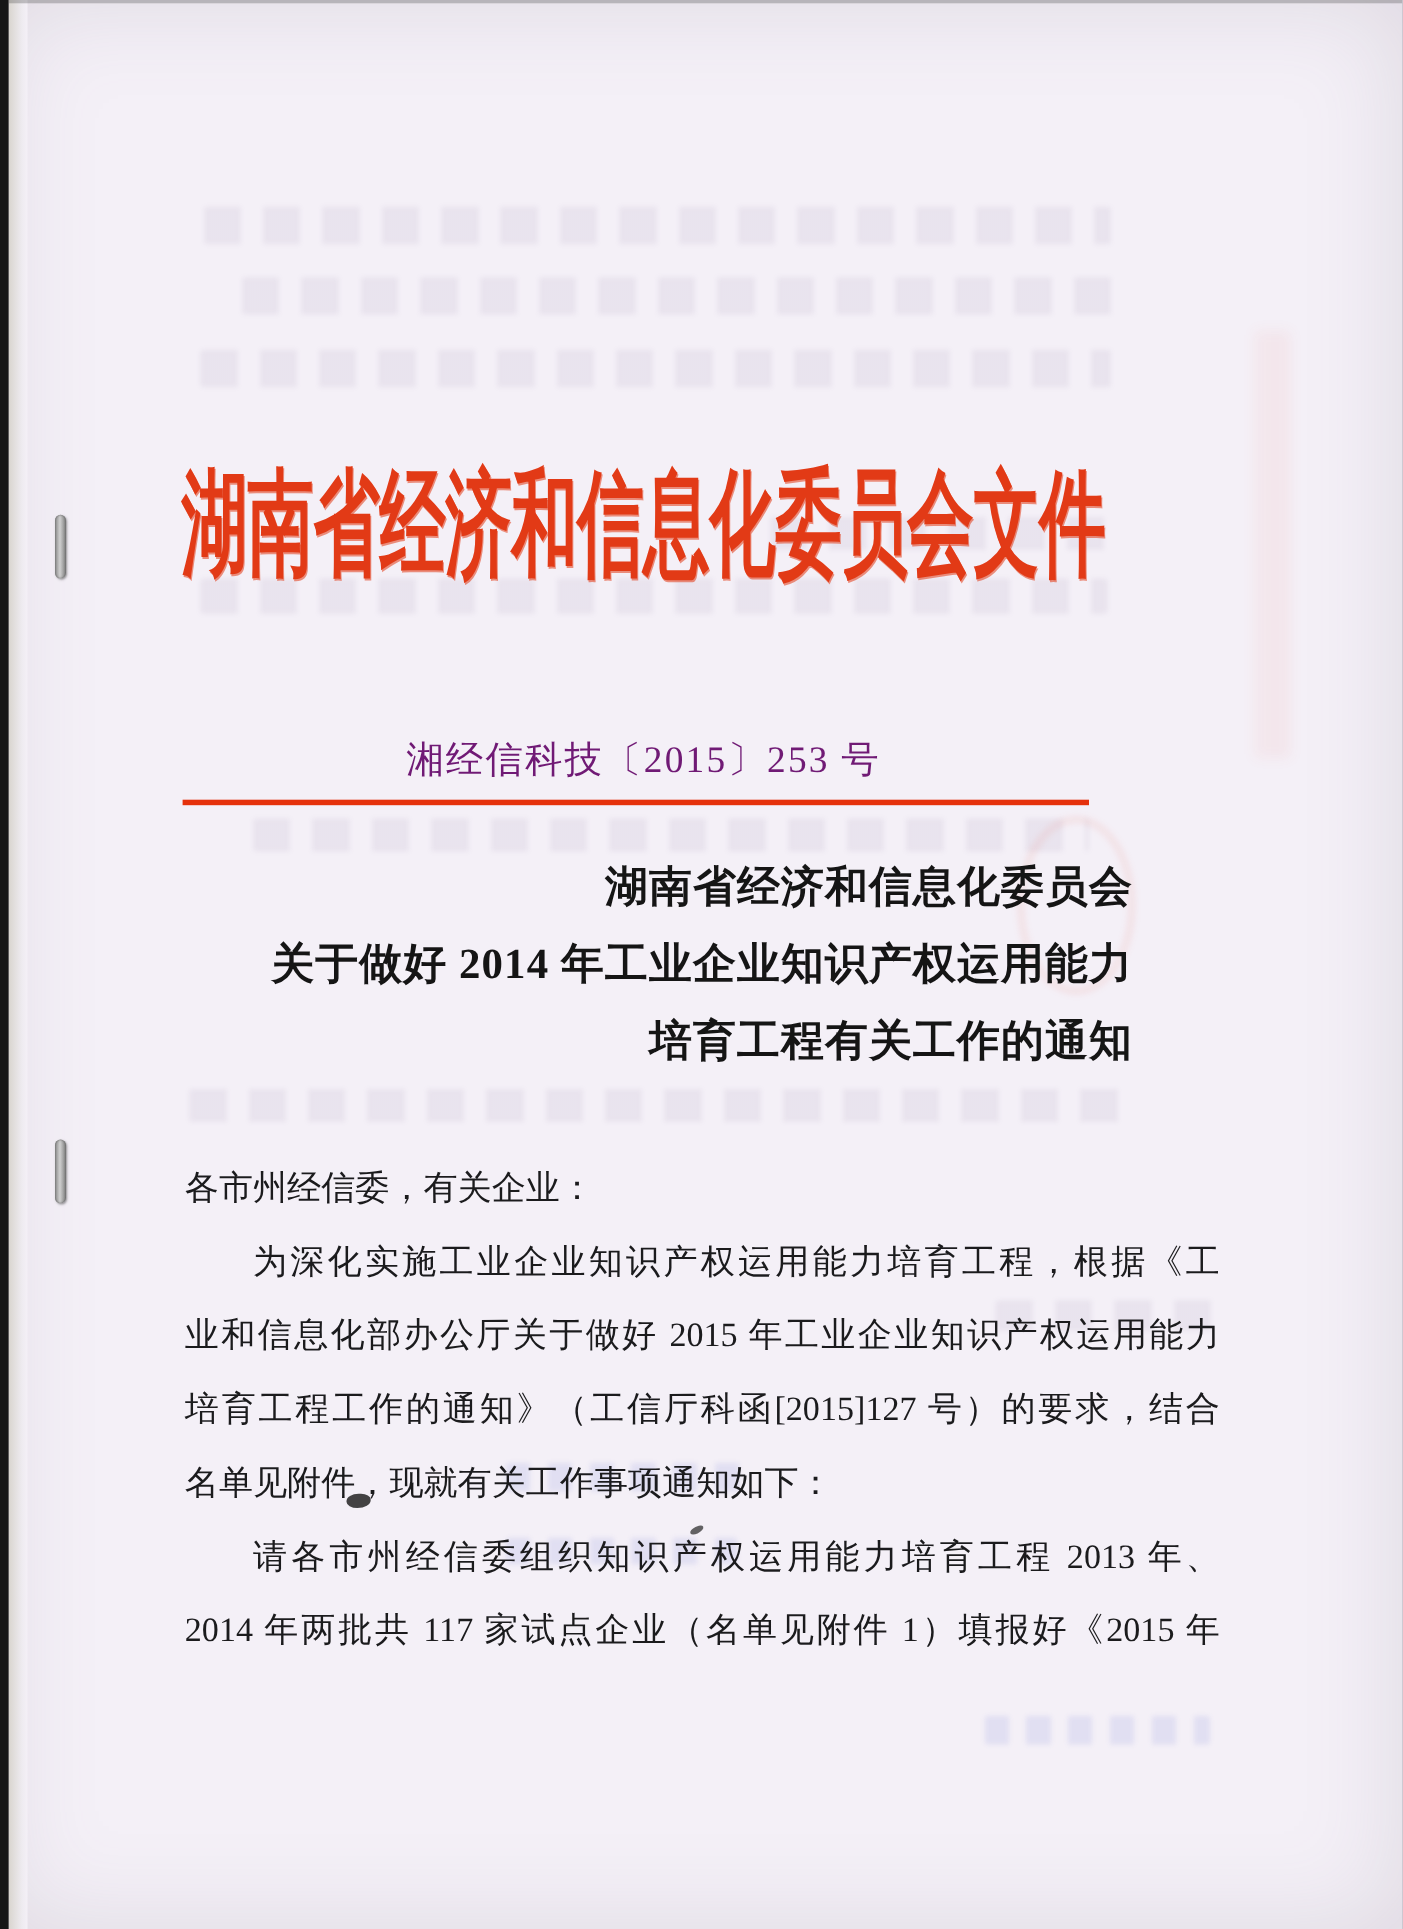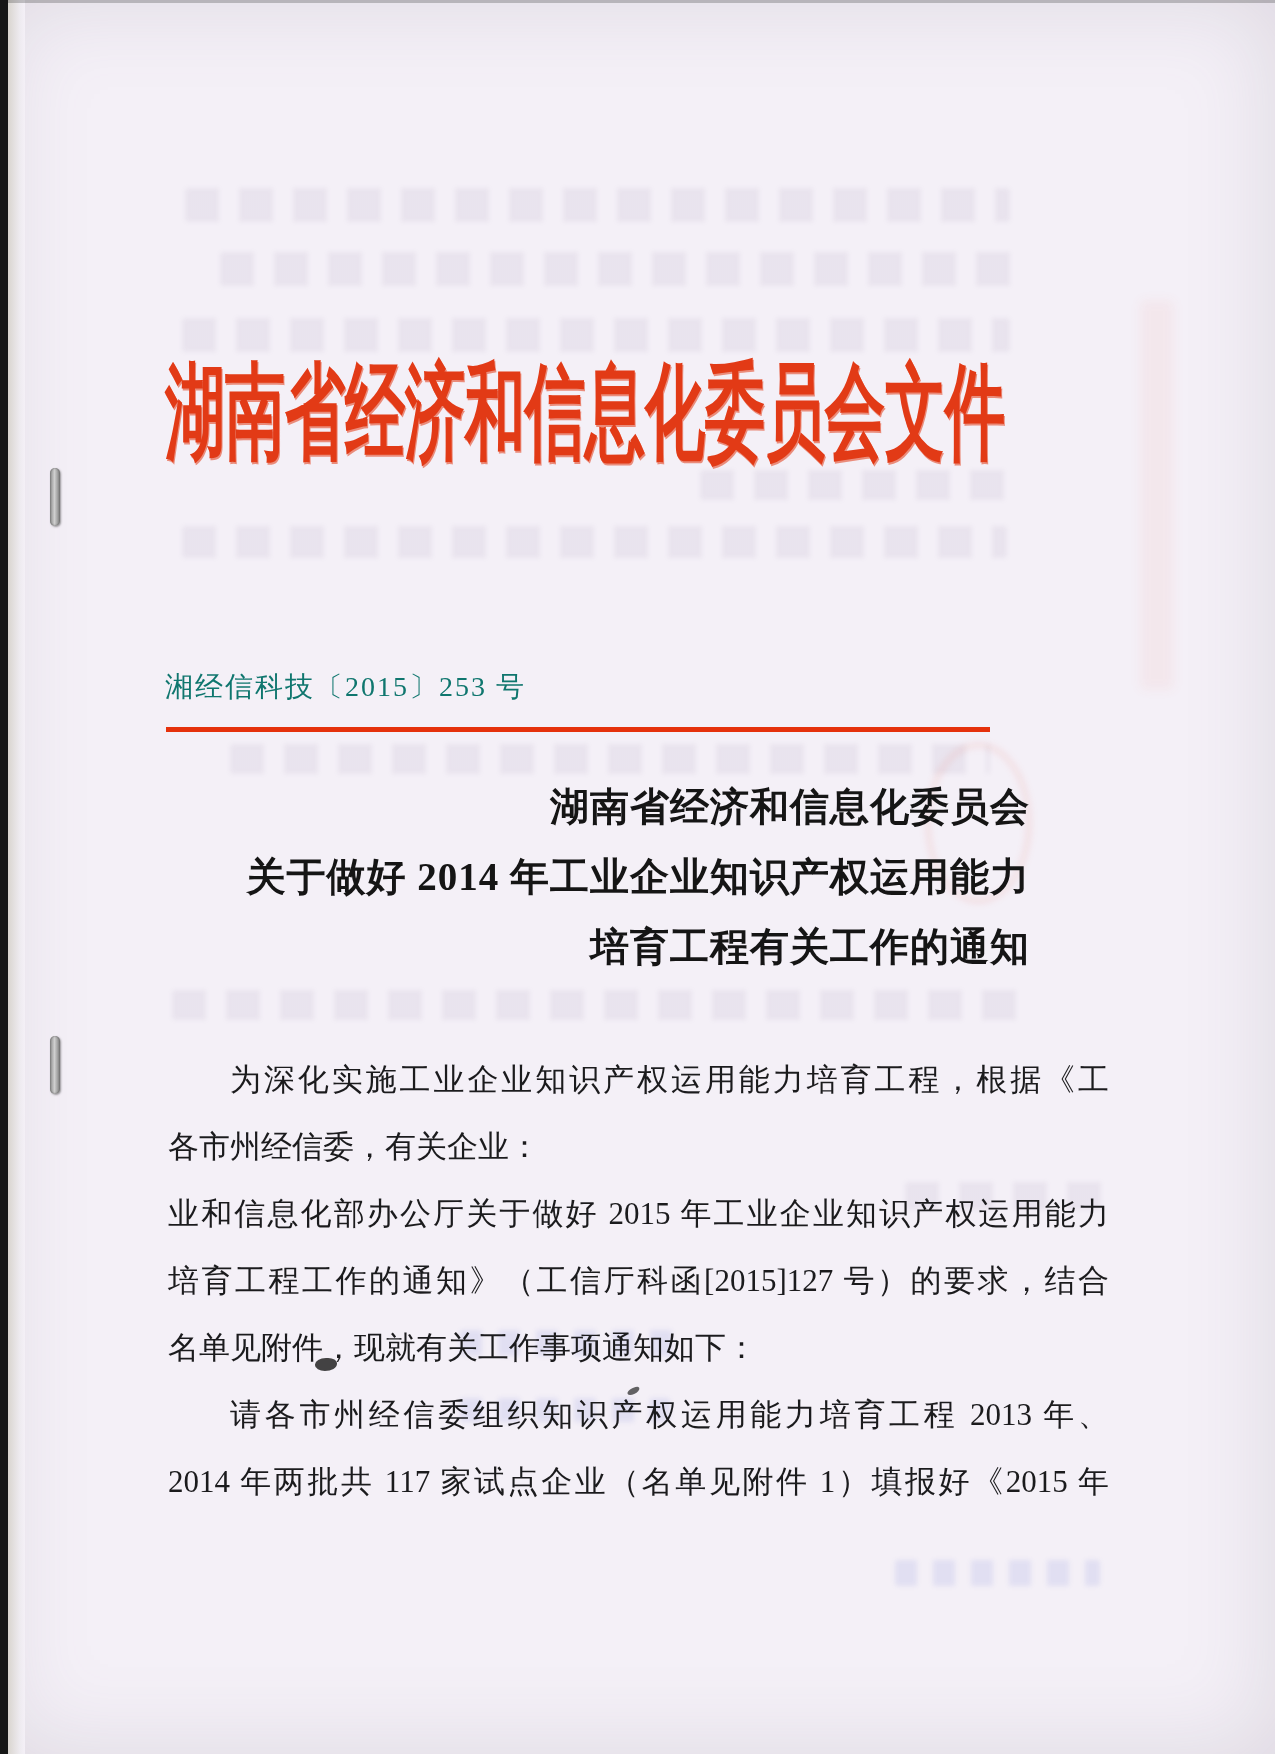--- a/index.html
+++ b/index.html
@@ -22,29 +22,29 @@
   .staple.s1{top:468px;} .staple.s2{top:1036px;}
   
   .bleed{position:absolute;filter:blur(2.5px);opacity:.55;border-radius:3px;
     background:repeating-linear-gradient(90deg,rgba(125,105,150,.17) 0 34px,rgba(125,105,150,0) 34px 54px);}
   .bleed.blue{background:repeating-linear-gradient(90deg,rgba(70,85,200,.20) 0 22px,rgba(70,85,200,0) 22px 38px);}
   .bleed.red{background:rgba(235,80,60,.10);filter:blur(6px);}
   .bleed-arc{position:absolute;border:6px solid rgba(235,90,70,.10);border-radius:50%;
     filter:blur(3px);}
   .smudge{position:absolute;background:#232323;border-radius:50% 40% 55% 45%;}
   
-  .red-header{position:absolute;left:145px;top:382px;width:880px;height:112px;
-    display:flex;align-items:flex-start;justify-content:center;margin:0;}
+  .red-header{position:absolute;left:145px;top:421px;width:880px;height:112px;
+    display:flex;align-items:center;justify-content:center;margin:0;}
   .red-header span{display:inline-block;font-family:"Liberation Sans","DejaVu Sans",sans-serif;
     font-weight:bold;font-size:60px;line-height:62px;letter-spacing:0px;color:#e23a16;
     transform:scaleY(1.75);white-space:nowrap;
     text-shadow:1px 1px 0 rgba(226,58,22,.55);}
   
-  .doc-number{position:absolute;left:165px;top:668px;width:840px;text-align:left;
-    font-size:28px;letter-spacing:2px;color:#0f766e;}
+  .doc-number{position:absolute;left:165px;top:668px;width:840px;text-align:center;
+    font-size:34px;letter-spacing:2px;color:#701a75;}
   
   .red-rule{position:absolute;left:166px;top:727px;width:824px;height:5px;background:#e5310c;}
   
   .title-block{position:absolute;left:140px;top:772px;width:890px;text-align:right;
     font-weight:bold;font-size:39px;line-height:70px;color:#151515;}
   .title-block div{letter-spacing:1px;}
   
   .body-block{position:absolute;left:168px;top:1046px;width:941px;
     font-size:31px;line-height:67px;color:#1b1b1d;}
   .line{white-space:nowrap;}
@@ -89,22 +89,22 @@
 
   <div class="red-rule"></div>
 
   <div class="title-block">
     <div>湖南省经济和信息化委员会</div>
     <div>关于做好 2014 年工业企业知识产权运用能力</div>
     <div>培育工程有关工作的通知</div>
   </div>
 
   <div class="body-block">
+    <div class="line">各市州经信委，有关企业：</div>
     <div class="line jf ind">为深化实施工业企业知识产权运用能力培育工程，根据《工</div>
-    <div class="line">各市州经信委，有关企业：</div>
     <div class="line jf">业和信息化部办公厅关于做好 2015 年工业企业知识产权运用能力</div>
     <div class="line jf">培育工程工作的通知》（工信厅科函[2015]127 号）的要求，结合</div>
     <div class="line">名单见附件，现就有关工作事项通知如下：</div>
     <div class="line jf ind">请各市州经信委组织知识产权运用能力培育工程 2013 年、</div>
     <div class="line jf">2014 年两批共 117 家试点企业（名单见附件 1）填报好《2015 年</div>
   </div>
 
 </div>
 
 </body></html>

